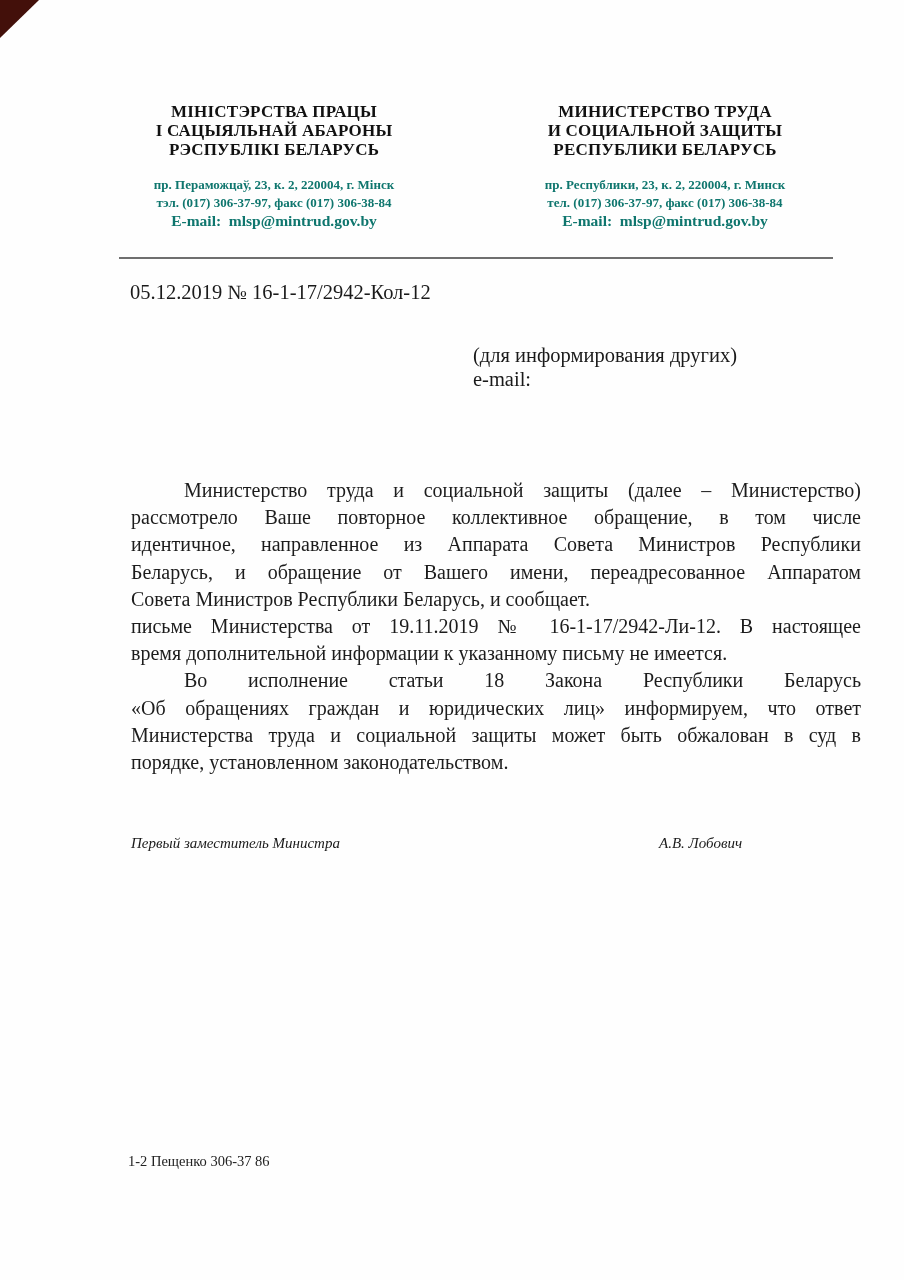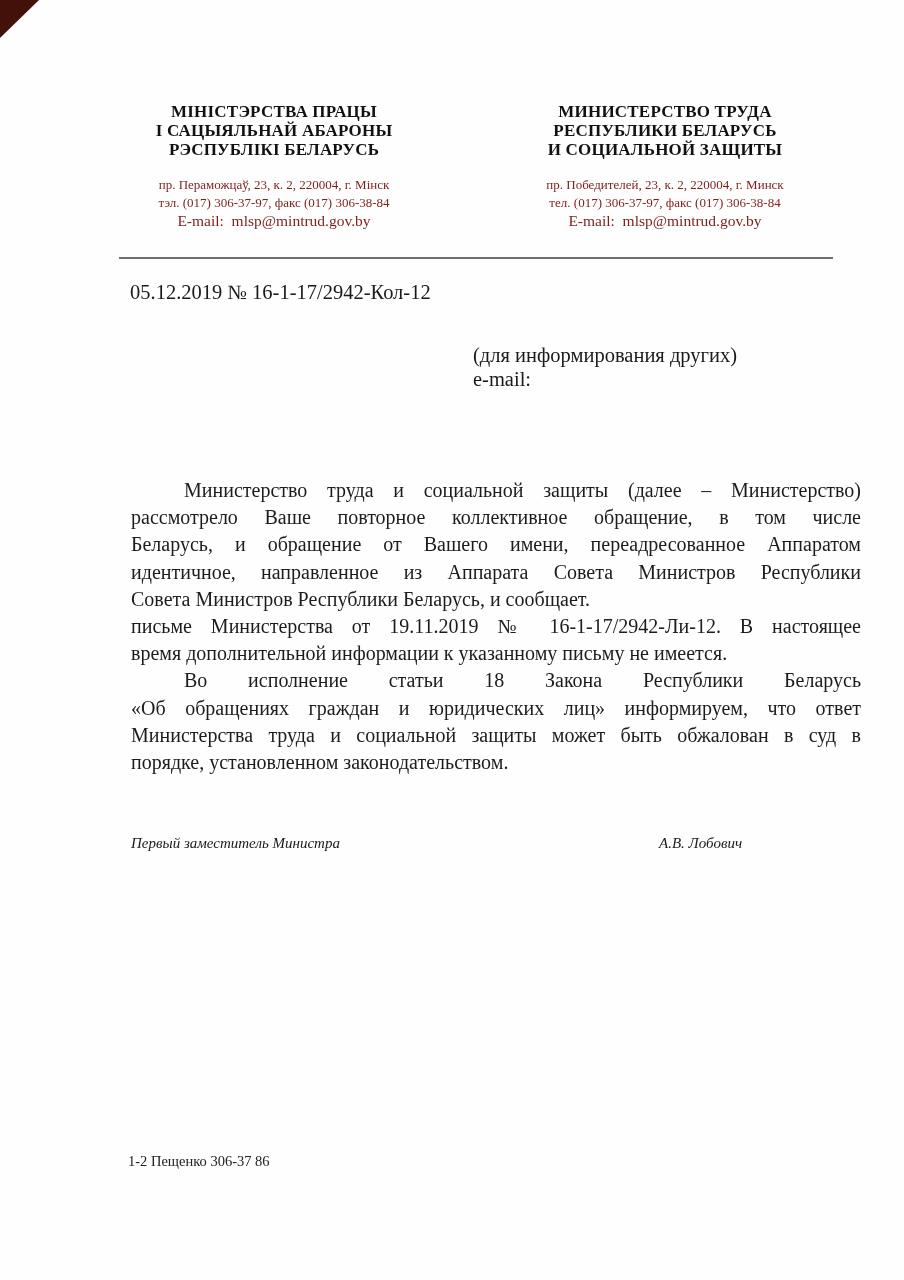--- a/index.html
+++ b/index.html
@@ -18,21 +18,21 @@
     left: 0; top: 0;
     width: 39px; height: 38px;
     background: #43100a;
     clip-path: polygon(0 0, 100% 0, 0 100%);
   }
   
   .lh-col { position: absolute; top: 102px; width: 322px; text-align: center; }
   .lh-col.left  { left: 113px; }
   .lh-col.right { left: 504px; }
   .org-name { font-weight: bold; font-size: 17px; line-height: 19px; letter-spacing: .2px; color: #111; }
-  .org-addr { margin-top: 17px; font-size: 13px; line-height: 17.5px; color: #7f1d1d; }
+  .org-addr { margin-top: 17px; font-size: 13px; line-height: 17.5px; color: #0f766e; font-weight: bold; }
   .org-addr .email { font-size: 15.5px; line-height: 19px; white-space: pre-wrap; }
   .divider {
     position: absolute;
     left: 119px; top: 257px;
     width: 714px; height: 2px;
     background: #6f6f6f;
   }
   .ref-line {
     position: absolute;
     left: 130px; top: 280px;
@@ -77,45 +77,45 @@
       </div>
       <div class="org-addr">
         <div>пр. Пераможцаў, 23, к. 2, 220004, г. Мінск</div>
         <div>тэл. (017) 306-37-97, факс (017) 306-38-84</div>
         <div class="email">E-mail:  mlsp@mintrud.gov.by</div>
       </div>
     </div>
     <div class="lh-col right">
       <div class="org-name">
         <div>МИНИСТЕРСТВО ТРУДА</div>
+        <div>И СОЦИАЛЬНОЙ ЗАЩИТЫ</div>
         <div>РЕСПУБЛИКИ БЕЛАРУСЬ</div>
-        <div>И СОЦИАЛЬНОЙ ЗАЩИТЫ</div>
       </div>
       <div class="org-addr">
-        <div>пр. Победителей, 23, к. 2, 220004, г. Минск</div>
+        <div>пр. Республики, 23, к. 2, 220004, г. Минск</div>
         <div>тел. (017) 306-37-97, факс (017) 306-38-84</div>
         <div class="email">E-mail:  mlsp@mintrud.gov.by</div>
       </div>
     </div>
   </header>
 
   <div class="divider"></div>
 
   <div class="ref-line">05.12.2019 № 16-1-17/2942-Кол-12</div>
 
   <div class="addressee">
     <div>(для информирования других)</div>
     <div>e-mail:</div>
   </div>
 
   <main class="body-text">
     <div class="jline indent">Министерство труда и социальной защиты (далее – Министерство)</div>
     <div class="jline">рассмотрело Ваше повторное коллективное обращение, в том числе</div>
+    <div class="jline">идентичное, направленное из Аппарата Совета Министров Республики</div>
     <div class="jline">Беларусь, и обращение от Вашего имени, переадресованное Аппаратом</div>
-    <div class="jline">идентичное, направленное из Аппарата Совета Министров Республики</div>
     <div class="jline end">Совета Министров Республики Беларусь, и сообщает.</div>
 
     <div class="jline">письме Министерства от 19.11.2019 № 16-1-17/2942-Ли-12. В настоящее</div>
     <div class="jline end">время дополнительной информации к указанному письму не имеется.</div>
 
     <div class="jline indent">Во исполнение статьи 18 Закона Республики Беларусь</div>
     <div class="jline">«Об обращениях граждан и юридических лиц» информируем, что ответ</div>
     <div class="jline">Министерства труда и социальной защиты может быть обжалован в суд в</div>
     <div class="jline end">порядке, установленном законодательством.</div>
   </main>

